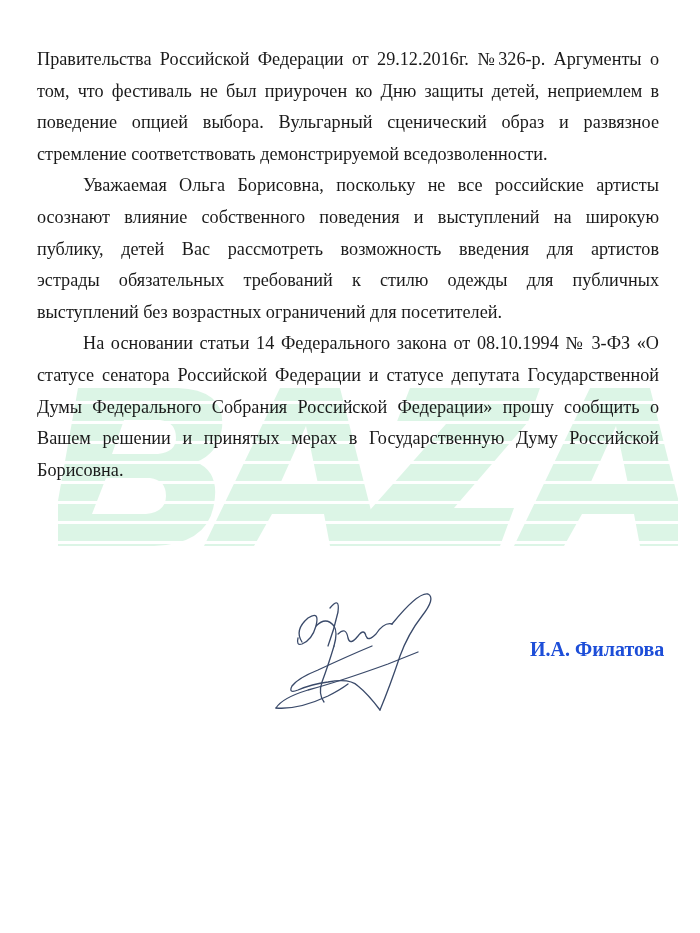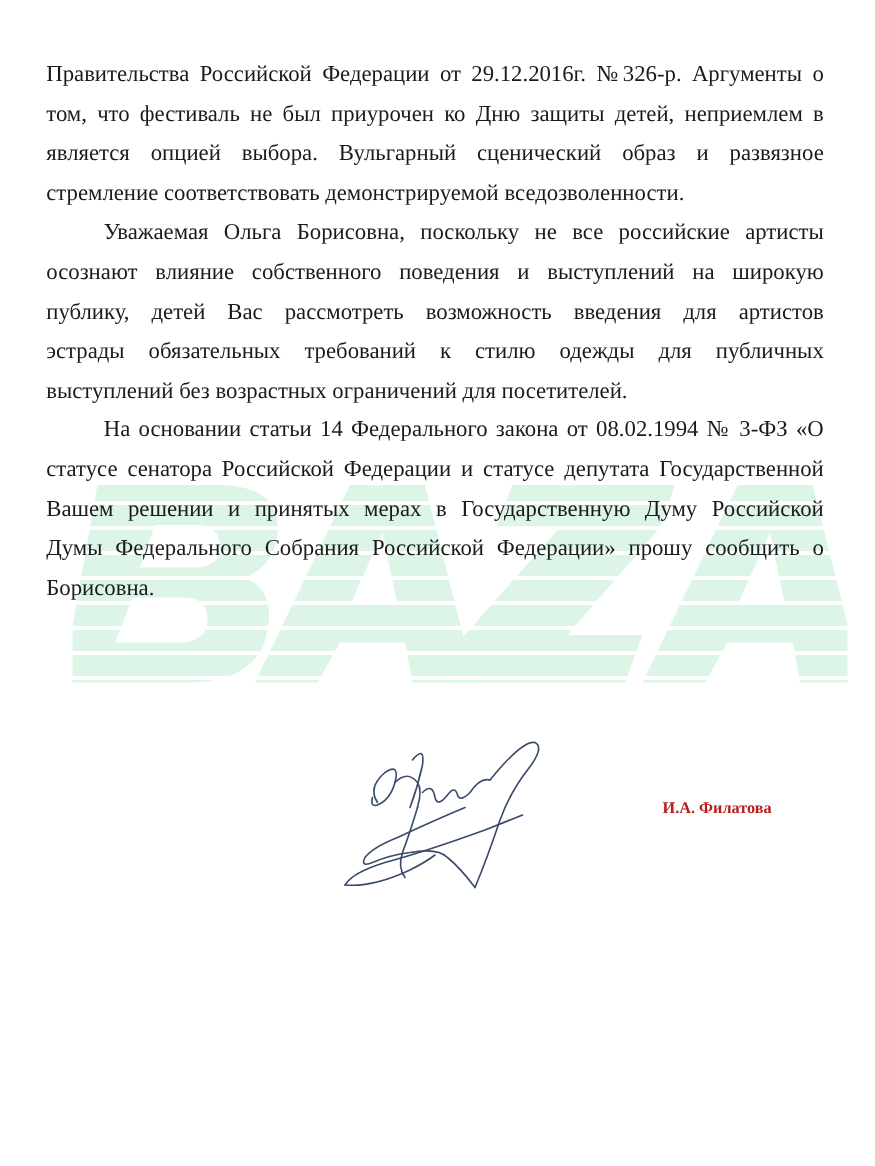--- a/index.html
+++ b/index.html
@@ -59,25 +59,25 @@
       left: 268px;
       top: 586px;
       width: 175px;
       height: 126px;
       z-index: 1;
     }
     .signer-name {
       position: absolute;
       left: 530px;
       top: 638px;
-      font-size: 13px;
+      font-size: 20px;
       font-weight: bold;
       z-index: 1;
       white-space: nowrap;
-      color: #b91c1c;
+      color: #1d4ed8;
     }
   </style>
 </head>
 <body>
 
 <div class="page">
 
   <svg class="watermark" viewBox="0 0 620 166" xmlns="http://www.w3.org/2000/svg">
     <defs>
       <pattern id="stripes" width="620" height="20" patternUnits="userSpaceOnUse">
@@ -94,35 +94,35 @@
       <path d="M352 4 L482 4 L470 38 L396 124 L456 124 L442 162 L300 162 L312 126 L388 40 L338 40 Z"></path>
 
       <path d="M532 4 L592 4 L632 162 L582 162 L576 130 L524 130 L506 162 L456 162 Z M558 42 L532 100 L570 100 Z" fill-rule="evenodd"></path>
     </g>
   </svg>
 
   <div class="body-text">
     <div class="para">
       <span class="line">Правительства Российской Федерации от 29.12.2016г. №326-р. Аргументы о</span>
       <span class="line">том, что фестиваль не был приурочен ко Дню защиты детей, неприемлем в</span>
-      <span class="line">является опцией выбора. Вульгарный сценический образ и развязное</span>
+      <span class="line">поведение опцией выбора. Вульгарный сценический образ и развязное</span>
       <span class="line last">стремление соответствовать демонстрируемой вседозволенности.</span>
     </div>
     <div class="para">
       <span class="line" style="padding-left:46px">Уважаемая Ольга Борисовна, поскольку не все российские артисты</span>
       <span class="line">осознают влияние собственного поведения и выступлений на широкую</span>
       <span class="line">публику, детей Вас рассмотреть возможность введения для артистов</span>
       <span class="line">эстрады обязательных требований к стилю одежды для публичных</span>
       <span class="line last">выступлений без возрастных ограничений для посетителей.</span>
     </div>
     <div class="para">
-      <span class="line" style="padding-left:46px">На основании статьи 14 Федерального закона от 08.02.1994 № 3-ФЗ «О</span>
+      <span class="line" style="padding-left:46px">На основании статьи 14 Федерального закона от 08.10.1994 № 3-ФЗ «О</span>
       <span class="line">статусе сенатора Российской Федерации и статусе депутата Государственной</span>
+      <span class="line">Думы Федерального Собрания Российской Федерации» прошу сообщить о</span>
       <span class="line">Вашем решении и принятых мерах в Государственную Думу Российской</span>
-      <span class="line">Думы Федерального Собрания Российской Федерации» прошу сообщить о</span>
       <span class="line last">Борисовна.</span>
     </div>
   </div>
 
   <svg class="signature" viewBox="0 0 175 126" xmlns="http://www.w3.org/2000/svg">
     <g fill="none" stroke="#3a4a6a" stroke-width="1.3" stroke-linecap="round" stroke-linejoin="round">
 
       <path d="M34 56 Q26 44 40 32 Q52 24 48 40 Q44 54 34 58 Q28 60 30 52"></path>
       <path d="M48 40 Q58 30 66 40 Q70 46 66 60"></path>
 

